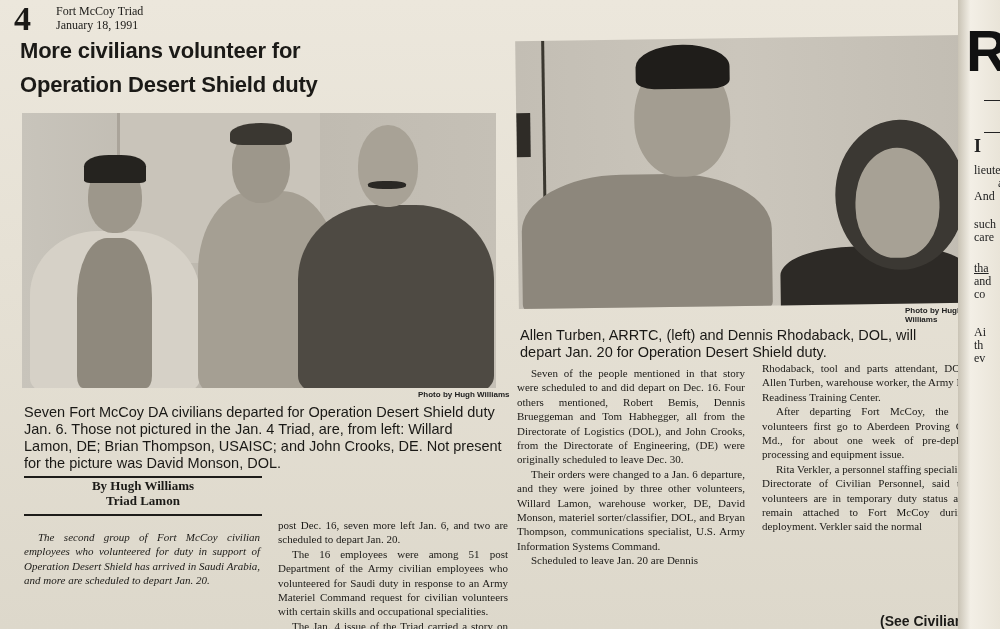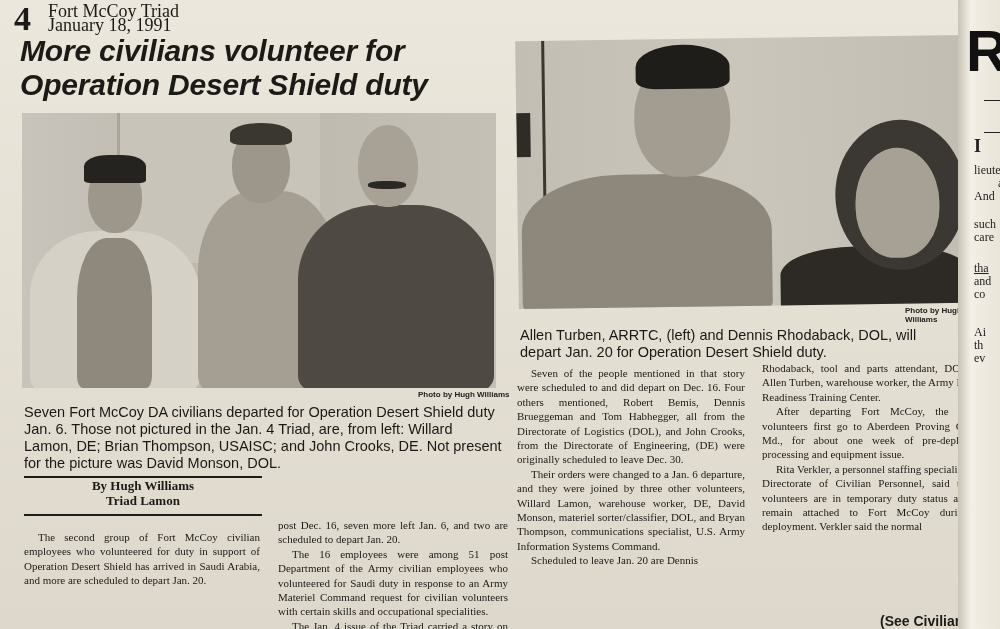--- a/index.html
+++ b/index.html
@@ -4,40 +4,40 @@
 <style>
   html,body{margin:0;padding:0;}
   body{width:1000px;height:629px;overflow:hidden;background:#d9d2c2;position:relative;font-family:"Liberation Serif",serif;color:#1b1a17;}
   .page{position:absolute;left:0;top:0;width:965px;height:629px;background:linear-gradient(180deg,#ece7dc 0%,#e6e1d5 40%,#ddd8cb 100%);}
   .page-edge{position:absolute;left:958px;top:0;width:42px;height:629px;background:linear-gradient(90deg,#c9c3b5 0%,#f3efe6 30%,#e9e4d8 100%);}
   .page-edge .bigR{position:absolute;left:8px;top:22px;font-family:"Liberation Sans",sans-serif;font-weight:bold;font-size:58px;line-height:1;color:#111;}
   .page-edge .frag{position:absolute;left:16px;font-size:12px;line-height:13px;color:#222;white-space:pre;}
   .page-edge .rule{position:absolute;left:26px;width:20px;height:1px;background:#222;}
 
   .folio{position:absolute;left:14px;top:2px;font-family:"Liberation Serif",serif;font-weight:bold;font-size:34px;line-height:34px;}
-  .pub{position:absolute;left:48px;top:4px;font-size:18px;line-height:14px;}
-  .headline{position:absolute;left:20px;top:34px;width:490px;font-family:"Liberation Sans",sans-serif;font-weight:bold;font-style:italic;font-size:30px;line-height:34px;letter-spacing:-0.2px;}
+  .pub{position:absolute;left:56px;top:4px;font-size:12px;line-height:14px;}
+  .headline{position:absolute;left:20px;top:34px;width:490px;font-family:"Liberation Sans",sans-serif;font-weight:bold;font-size:22px;line-height:34px;letter-spacing:-0.2px;}
 
   .photo{position:absolute;background:#b5b0a6;overflow:hidden;}
   .photo1{left:22px;top:113px;width:474px;height:275px;background:linear-gradient(90deg,#c8c4bb 0%,#bdb8ae 40%,#c5c0b6 100%);}
   .photo2{left:517px;top:38px;width:448px;height:268px;background:linear-gradient(90deg,#c3beb4 0%,#cbc6bc 50%,#c2bdb3 100%);transform:rotate(-0.8deg);}
   .fig{position:absolute;border-radius:40% 40% 8% 8%;}
   .head{position:absolute;border-radius:50% 50% 46% 46%;background:#9d978b;}
   .credit{position:absolute;font-family:"Liberation Sans",sans-serif;font-weight:bold;font-size:8px;color:#222;}
 
   .caption{position:absolute;font-family:"Liberation Sans",sans-serif;font-size:14.5px;line-height:17px;color:#1a1916;}
   .cap1{left:24px;top:404px;width:478px;}
   .cap2{left:520px;top:327px;width:440px;}
 
   .byline{position:absolute;left:24px;top:478px;width:238px;text-align:center;font-weight:bold;font-size:13px;line-height:15px;}
   .rule-line{position:absolute;height:1.5px;background:#1d1c19;}
 
   .col{position:absolute;font-size:11px;line-height:14.4px;text-align:justify;}
   .col p{margin:0;text-indent:14px;}
-  .col1{left:24px;top:530px;width:236px;}
+  .col1{left:24px;top:530px;width:236px;font-style:italic;}
   .col2{left:278px;top:470px;width:230px;margin-top:48px;}
   .col3{left:517px;top:366px;width:228px;}
   .col4{left:762px;top:361px;width:200px;overflow:hidden;white-space:nowrap;}
   .col4 p{white-space:normal;width:230px;}
   .see{position:absolute;left:880px;top:613px;font-family:"Liberation Sans",sans-serif;font-weight:bold;font-size:14px;white-space:nowrap;}
 </style>
 </head>
 <body>
 
 <div class="page">

